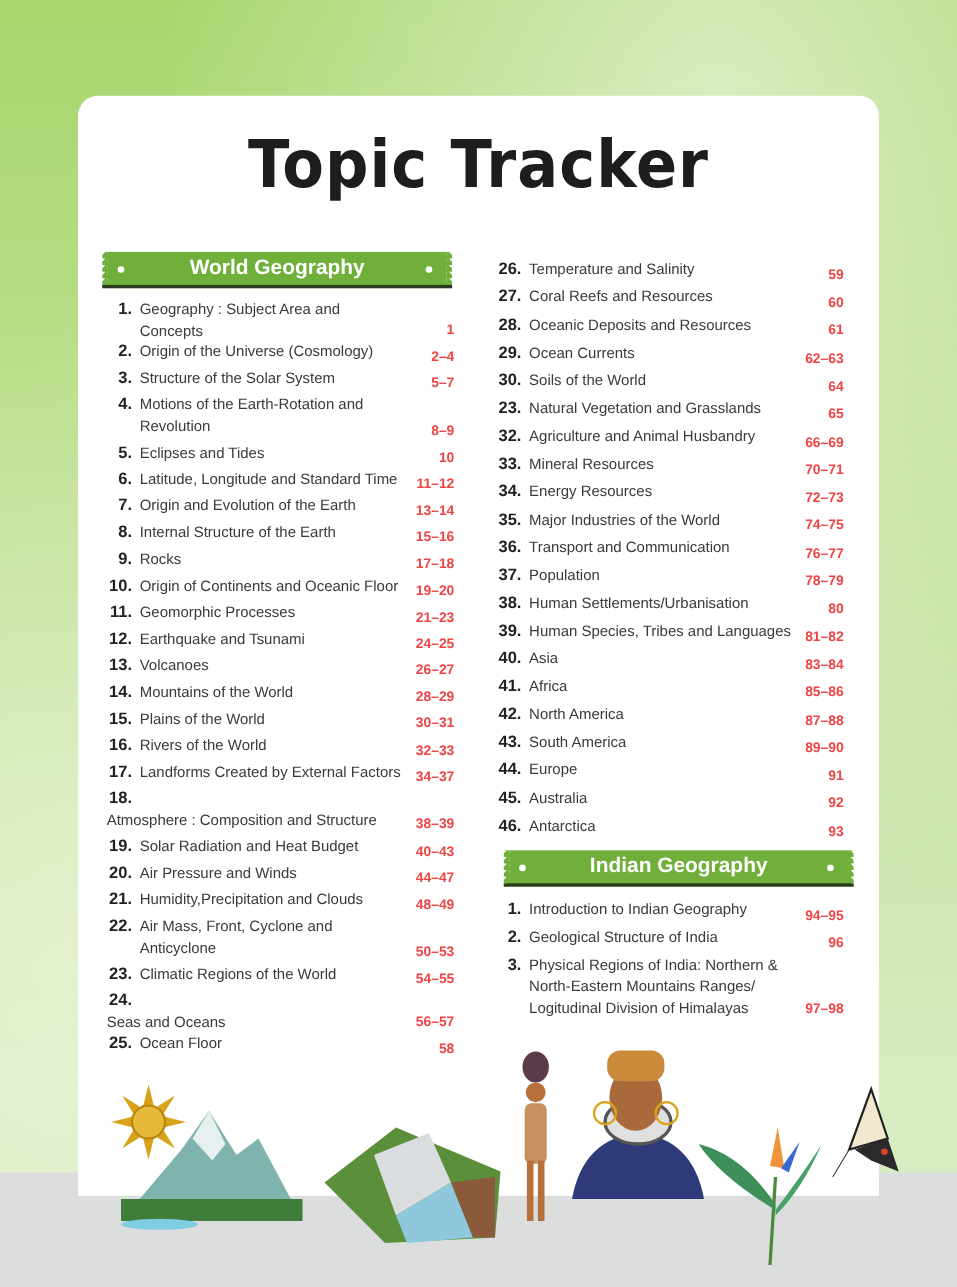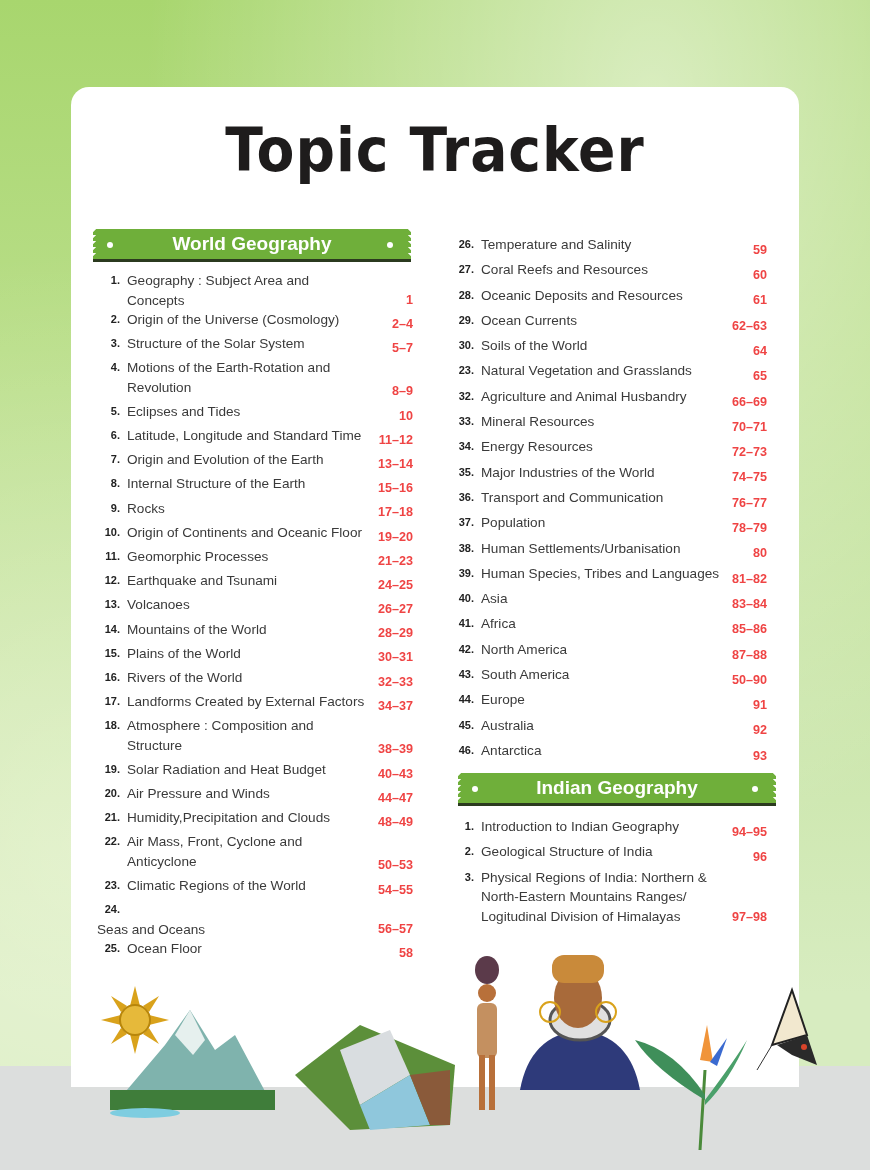--- a/index.html
+++ b/index.html
@@ -49,21 +49,21 @@
   }
   .ribbon .dot.l { left: 14px; }
   .ribbon .dot.r { right: 18px; }
   .list { position: absolute; }
   .item {
     position: relative; display: flex; align-items: flex-start;
     font-size: 13.6px; line-height: 19.5px; color: #333;
   }
   .num {
     width: 30px; text-align: right; padding-right: 7px; flex: none;
-    font-weight: bold; font-size: 11px; color: #222;
+    font-weight: bold; font-size: 15px; color: #222;
   }
   .txt { flex: 1; color: #3a3a3a; }
   .pg {
     position: absolute; right: 0; bottom: 0; font-weight: bold; font-size: 12.6px; color: #ef4444;
   }
   .illus { position: absolute; }
 </style>
 </head>
 <body>
 
@@ -160,21 +160,21 @@
     <div class="item" style="min-height: 24.2px;">
       <span class="num">16.</span>
       <span class="txt" style="padding-right: 44px;">Rivers of the World</span>
       <span class="pg">32–33</span>
     </div>
     <div class="item" style="min-height: 24.2px;">
       <span class="num">17.</span>
       <span class="txt" style="padding-right: 44px;">Landforms Created  by External Factors</span>
       <span class="pg">34–37</span>
     </div>
-    <div class="item" style="min-height: 43.5px;">
+    <div class="item" style="min-height: 43.5px; flex-direction: column;">
       <span class="num">18.</span>
       <span class="txt" style="padding-right: 44px;">Atmosphere : Composition and Structure</span>
       <span class="pg">38–39</span>
     </div>
     <div class="item" style="min-height: 24.2px;">
       <span class="num">19.</span>
       <span class="txt" style="padding-right: 44px;">Solar Radiation and Heat Budget</span>
       <span class="pg">40–43</span>
     </div>
     <div class="item" style="min-height: 24.2px;">
@@ -291,21 +291,21 @@
       <span class="pg">85–86</span>
     </div>
     <div class="item" style="min-height: 25.3px;">
       <span class="num">42.</span>
       <span class="txt" style="padding-right: 44px;">North America</span>
       <span class="pg">87–88</span>
     </div>
     <div class="item" style="min-height: 25.3px;">
       <span class="num">43.</span>
       <span class="txt" style="padding-right: 44px;">South America</span>
-      <span class="pg">50–90</span>
+      <span class="pg">89–90</span>
     </div>
     <div class="item" style="min-height: 25.3px;">
       <span class="num">44.</span>
       <span class="txt" style="padding-right: 44px;">Europe</span>
       <span class="pg">91</span>
     </div>
     <div class="item" style="min-height: 25.3px;">
       <span class="num">45.</span>
       <span class="txt" style="padding-right: 44px;">Australia</span>
       <span class="pg">92</span>

